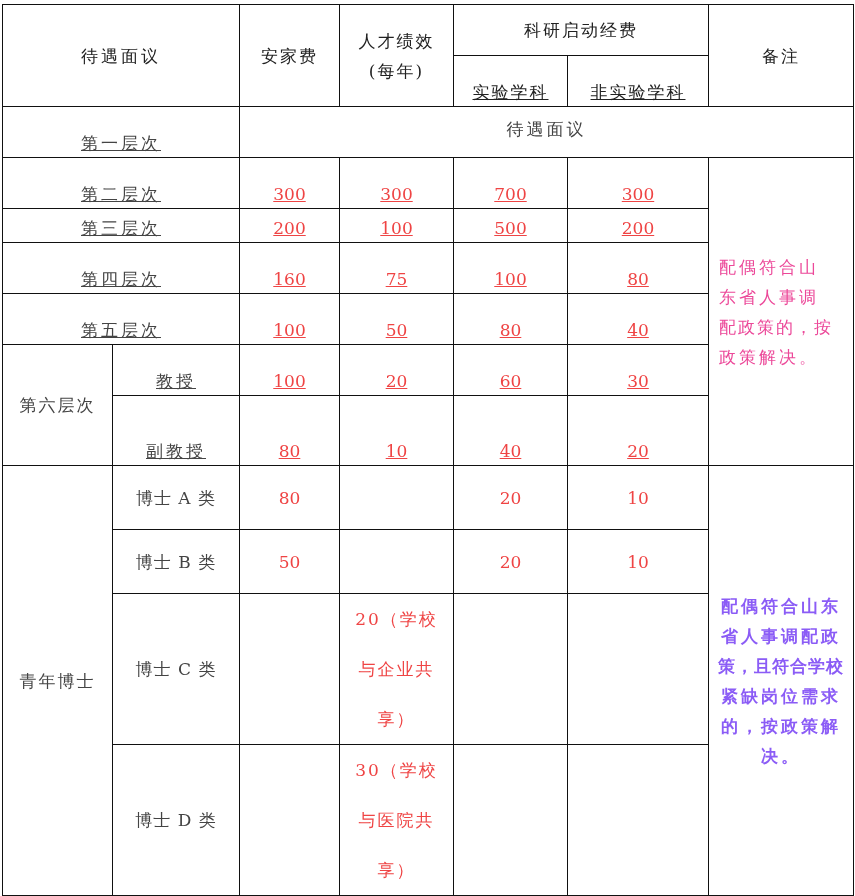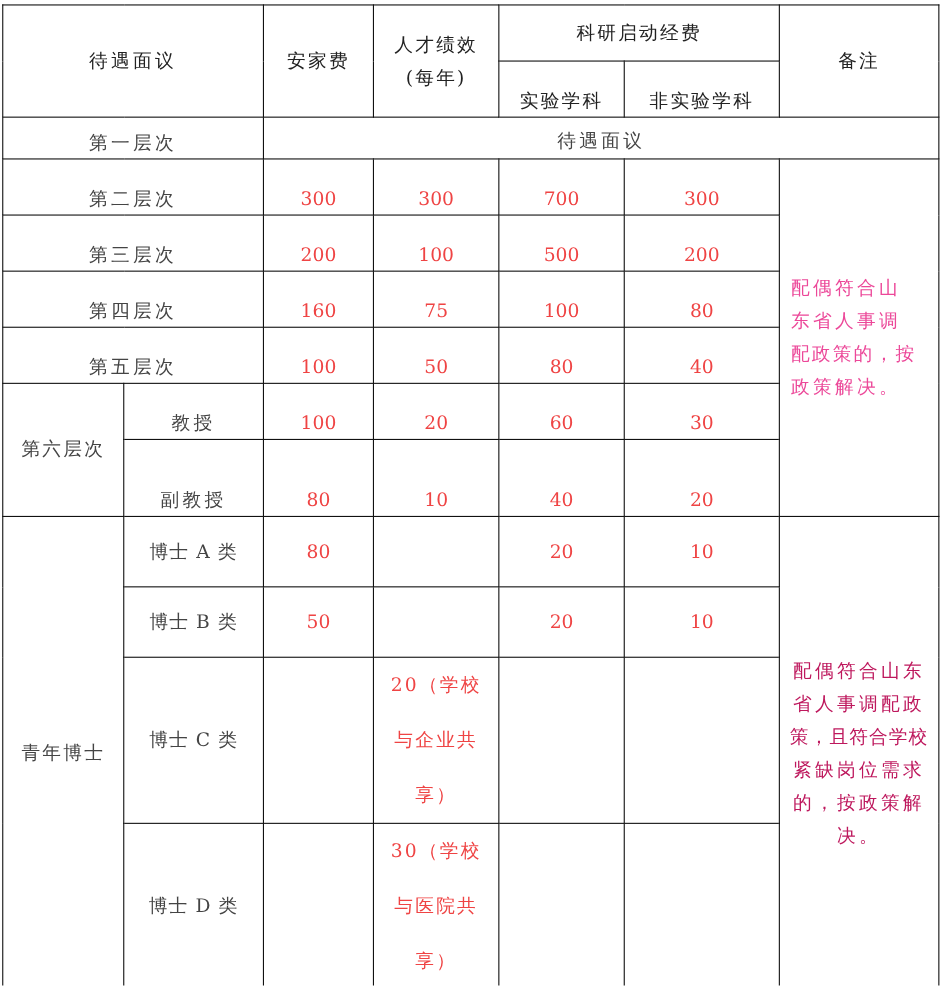--- a/index.html
+++ b/index.html
@@ -4,23 +4,23 @@
 <style>
   html, body { margin: 0; padding: 0; background: #ffffff; }
   body { width: 855px; height: 896px; position: relative; overflow: hidden;
          font-family: "DejaVu Serif", "Liberation Serif", serif; color: #333333; }
   .tbl { position: absolute; left: 2px; top: 4px; border-collapse: collapse; table-layout: fixed; }
   .tbl td { border: 1.5px solid #111111; padding: 0; text-align: center; vertical-align: middle;
             font-size: 17px; line-height: 24px; }
   .hdr { font-weight: normal; color: #222; font-size: 18px; }
   .lbl { color: #444; letter-spacing: 3px; }
   .num { color: #ef4444; }
-  .bottom { vertical-align: bottom !important; padding-bottom: 2px !important; }
+  .bottom { vertical-align: bottom !important; padding-bottom: 2px !important; text-decoration: underline; }
   .note { text-align: left !important; padding: 0 8px 0 10px !important; letter-spacing: 3px; color: #ec4899; line-height: 30px !important; font-size: 17px; }
-  .note2 { text-align: center !important; padding: 0 2px !important; letter-spacing: 3px; color: #be185d; line-height: 30px !important; font-size: 17px; }
+  .note2 { text-align: center !important; padding: 0 2px !important; letter-spacing: 3px; color: #8b5cf6; line-height: 30px !important; font-size: 17px; font-weight: bold; }
   .multi { line-height: 50px !important; letter-spacing: 2px; }
 </style>
 </head>
 <body>
 
 <table class="tbl">
   <colgroup>
     <col style="width:110px">
       <col style="width:127px">
       <col style="width:100px">
@@ -39,40 +39,40 @@
       <div>(每年)</div>
     </td>
     <td colspan="2" class="hdr" style="letter-spacing:2px">科研启动经费</td>
     <td rowspan="2" class="hdr" style="letter-spacing:2px">备注</td>
   </tr>
   <tr style="height:51px">
     <td class="hdr bottom" style="letter-spacing:2px">实验学科</td>
     <td class="hdr bottom" style="letter-spacing:2px">非实验学科</td>
   </tr>
 
-  <tr style="height:38px">
+  <tr style="height:51px">
     <td colspan="2" class="lbl bottom">第一层次</td>
     <td colspan="5" class="lbl" style="vertical-align:top;padding-top:10px">待遇面议</td>
   </tr>
 
   <tr style="height:51px">
     <td colspan="2" class="lbl bottom">第二层次</td>
     <td class="num bottom">300</td>
     <td class="num bottom">300</td>
     <td class="num bottom">700</td>
     <td class="num bottom">300</td>
     <td rowspan="6" class="note">
       <div>配偶符合山</div>
       <div>东省人事调</div>
       <div style="letter-spacing:2px">配政策的，按</div>
       <div>政策解决。</div>
     </td>
   </tr>
 
-  <tr style="height:51px">
+  <tr style="height:34px">
     <td colspan="2" class="lbl bottom">第三层次</td>
     <td class="num bottom">200</td>
     <td class="num bottom">100</td>
     <td class="num bottom">500</td>
     <td class="num bottom">200</td>
   </tr>
 
   <tr style="height:51px">
     <td colspan="2" class="lbl bottom">第四层次</td>
     <td class="num bottom">160</td>

